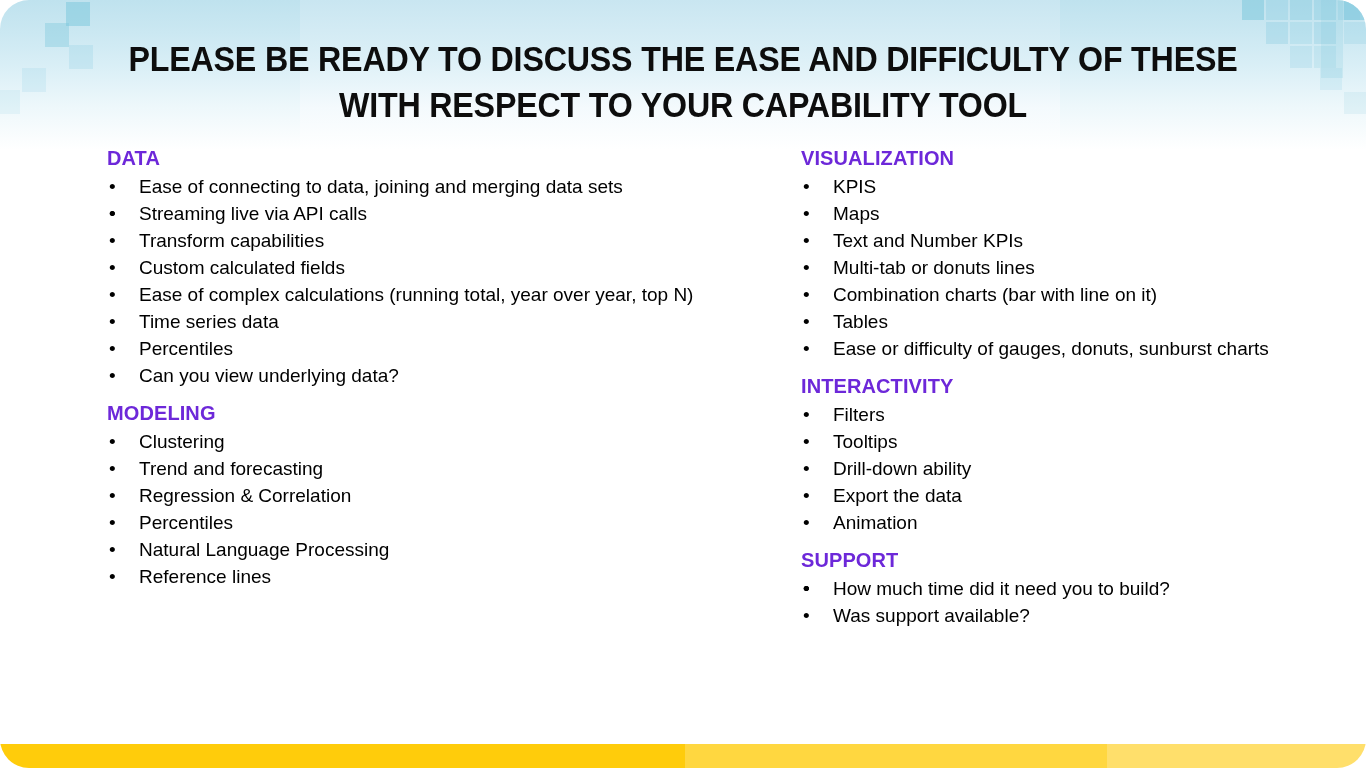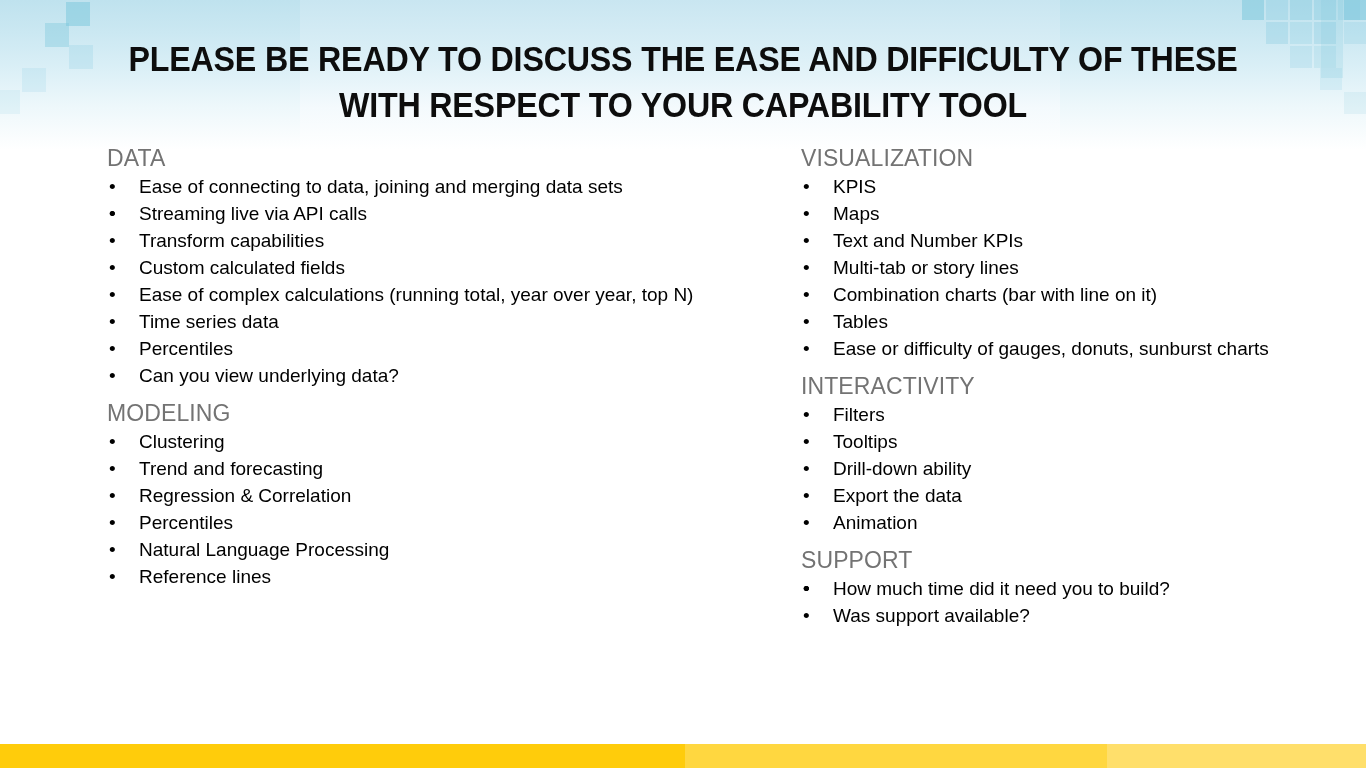--- a/index.html
+++ b/index.html
@@ -15,20 +15,21 @@
     font-family: "Liberation Sans", sans-serif;
     -webkit-font-smoothing: antialiased;
   }
 
   #slide {
     position: relative;
     width: 1366px;
     height: 768px;
     background: #ffffff;
     overflow: hidden;
+    border-radius: 29px;
   }
 
   
   .top-band {
     position: absolute;
     left: 0;
     top: 0;
     width: 1366px;
     height: 150px;
     background: linear-gradient(to bottom,
@@ -83,24 +84,24 @@
     top: 146px;
   }
   .col-left  { left: 106px; width: 600px; }
   .col-right { left: 800px; width: 590px; }
 
   .section { margin-bottom: 0; }
   .section + .section { margin-top: 12px; }
 
   .section-heading {
     font-family: "Liberation Sans", sans-serif;
-    font-weight: normal;
-    font-size: 23px;
+    font-weight: bold;
+    font-size: 20px;
     line-height: 24px;
-    color: #737373;
+    color: #6d28d9;
     margin: 0 0 3px 1px;
     letter-spacing: 0.1px;
   }
 
   ul.bullets {
     list-style: none;
     margin: 0;
     padding: 0;
   }
   ul.bullets > li {
@@ -202,21 +203,21 @@
       </div>
     </div>
 
   <div class="col col-right" id="col-right">
       <div class="section">
         <div class="section-heading">VISUALIZATION</div>
         <ul class="bullets">
           <li><span class="bullet-dot">•</span><span class="bullet-text">KPIS</span></li>
           <li><span class="bullet-dot">•</span><span class="bullet-text">Maps</span></li>
           <li><span class="bullet-dot">•</span><span class="bullet-text">Text and Number KPIs</span></li>
-          <li><span class="bullet-dot">•</span><span class="bullet-text">Multi-tab or story lines</span></li>
+          <li><span class="bullet-dot">•</span><span class="bullet-text">Multi-tab or donuts lines</span></li>
           <li><span class="bullet-dot">•</span><span class="bullet-text">Combination charts (bar with line on it)</span></li>
           <li><span class="bullet-dot">•</span><span class="bullet-text">Tables</span></li>
           <li><span class="bullet-dot">•</span><span class="bullet-text">Ease or difficulty of gauges, donuts, sunburst charts</span></li>
         </ul>
       </div>
       <div class="section">
         <div class="section-heading">INTERACTIVITY</div>
         <ul class="bullets">
           <li><span class="bullet-dot">•</span><span class="bullet-text">Filters</span></li>
           <li><span class="bullet-dot">•</span><span class="bullet-text">Tooltips</span></li>

